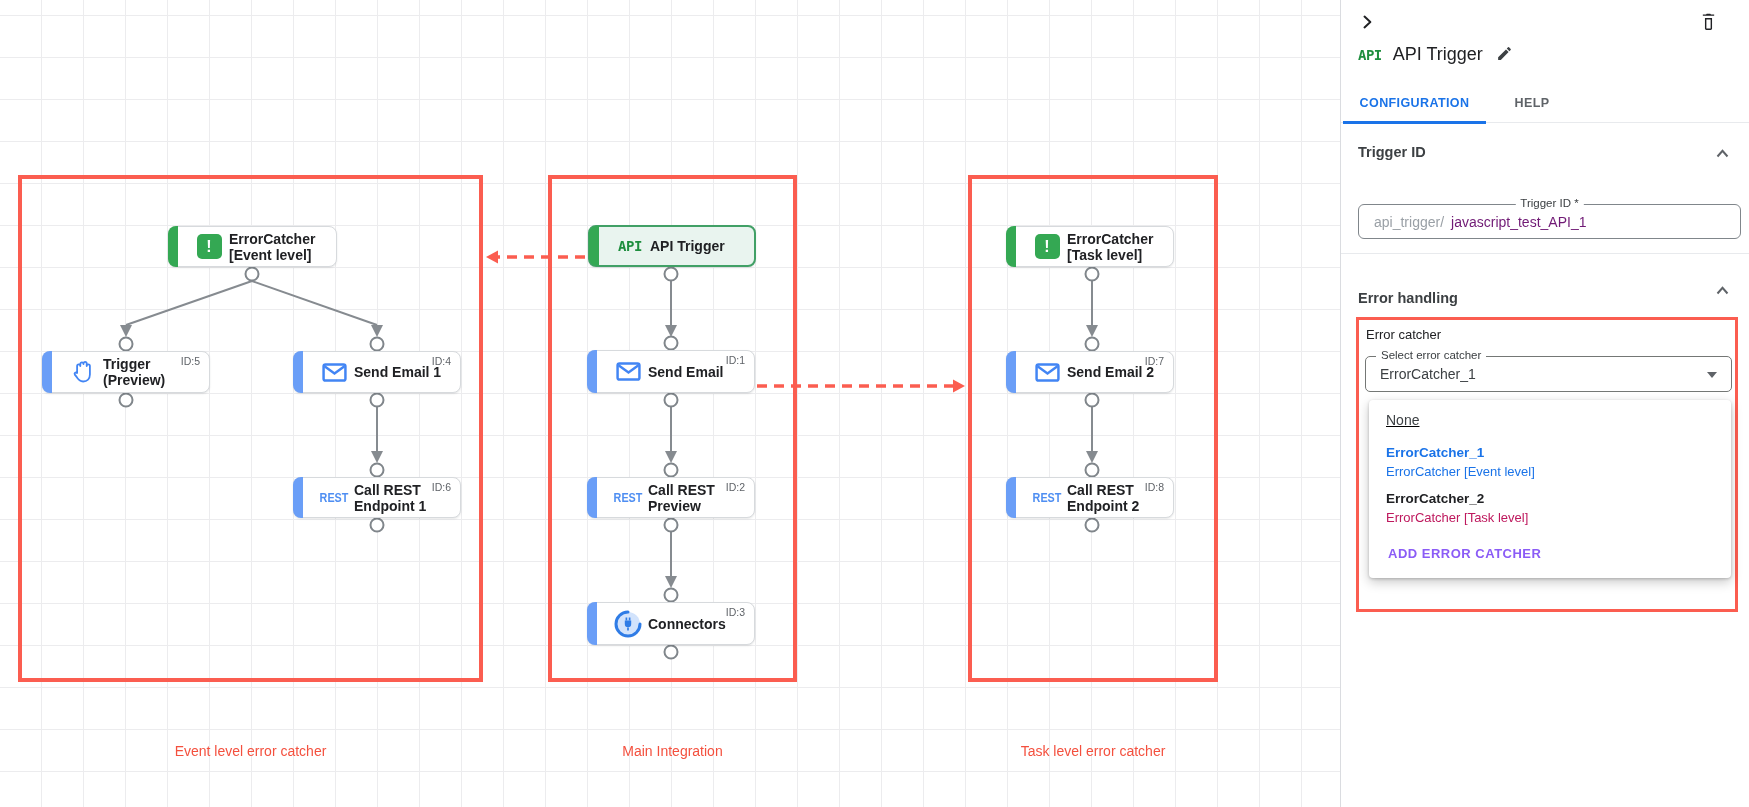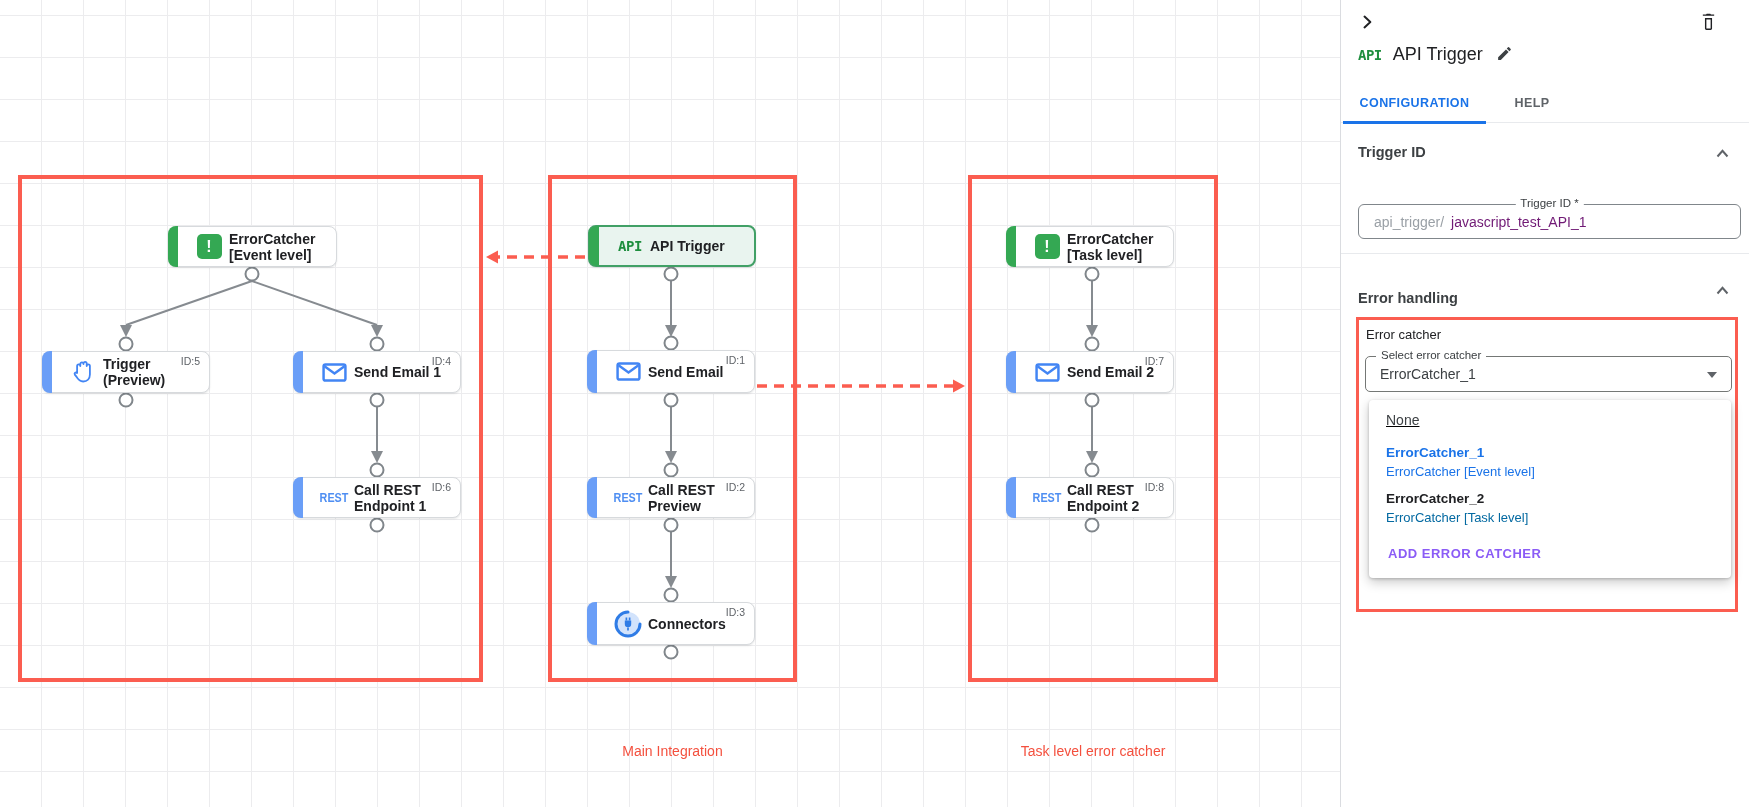--- a/index.html
+++ b/index.html
@@ -62,21 +62,21 @@
   #select-field { left:24px; top:356px; width:367px; height:36px; border:1px solid #747775; border-radius:5px; cursor:pointer; }
   #select-field .float-label { left:10px; }
   #select-field .val-row { height:34px; display:flex; align-items:center; padding-left:14px; font-size:14px; color:#3c4043; }
   .caret { position:absolute; right:14px; top:15px; width:0; height:0; border-left:5.5px solid transparent; border-right:5.5px solid transparent; border-top:6px solid #5f6368; }
 
   #dropdown { position:absolute; left:28px; top:400px; width:362px; height:178px; background:#fff; border-radius:4px;
               box-shadow:0 1px 3px rgba(0,0,0,.2), 0 4px 12px rgba(0,0,0,.22); }
   .opt { position:absolute; left:17px; cursor:pointer; }
   .opt-name { font-size:14px; color:#3c4043; }
   .opt-name-b { font-size:13.5px; font-weight:bold; color:#202124; }
-  .opt-desc { font-size:13px; color:#0369a1; margin-top:4px; }
+  .opt-desc { font-size:13px; color:#be185d; margin-top:4px; }
   .blue, .blue .opt-name-b, .blue .opt-desc { color:#1a73e8; }
   #add-ec { position:absolute; left:19px; top:146px; font-size:13px; font-weight:bold; letter-spacing:.5px; color:#8b5cf6; background:none; border:none; cursor:pointer; }
 </style>
 </head>
 <body>
 
 <div id="app">
   <div id="canvas">
 
     <div class="group-box" style="left:18px;top:175px;width:465px;height:507px;"></div>
@@ -276,20 +276,21 @@
       <span class="nicon">
           <span class="rest-glyph">REST</span>
         </span>
       <span class="nlabel">
           <span>Call REST</span>
           <span>Endpoint 2</span>
         </span>
       <span class="nid">ID:8</span>
     </div>
 
+    <div class="group-label" style="left:18px;top:743px;width:465px;">Event level error catcher</div>
     <div class="group-label" style="left:548px;top:743px;width:249px;">Main Integration</div>
     <div class="group-label" style="left:968px;top:743px;width:250px;">Task level error catcher</div>
   </div>
 
   <div id="panel">
 
     <button class="icon-btn" style="left:16px;top:12px;">
       <svg width="20" height="20" viewBox="0 0 24 24">
           <path d="M9 5.5 L16 12 L9 18.5" fill="none" stroke="#202124" stroke-width="2.4" stroke-linecap="round" stroke-linejoin="round"></path>
         </svg>

